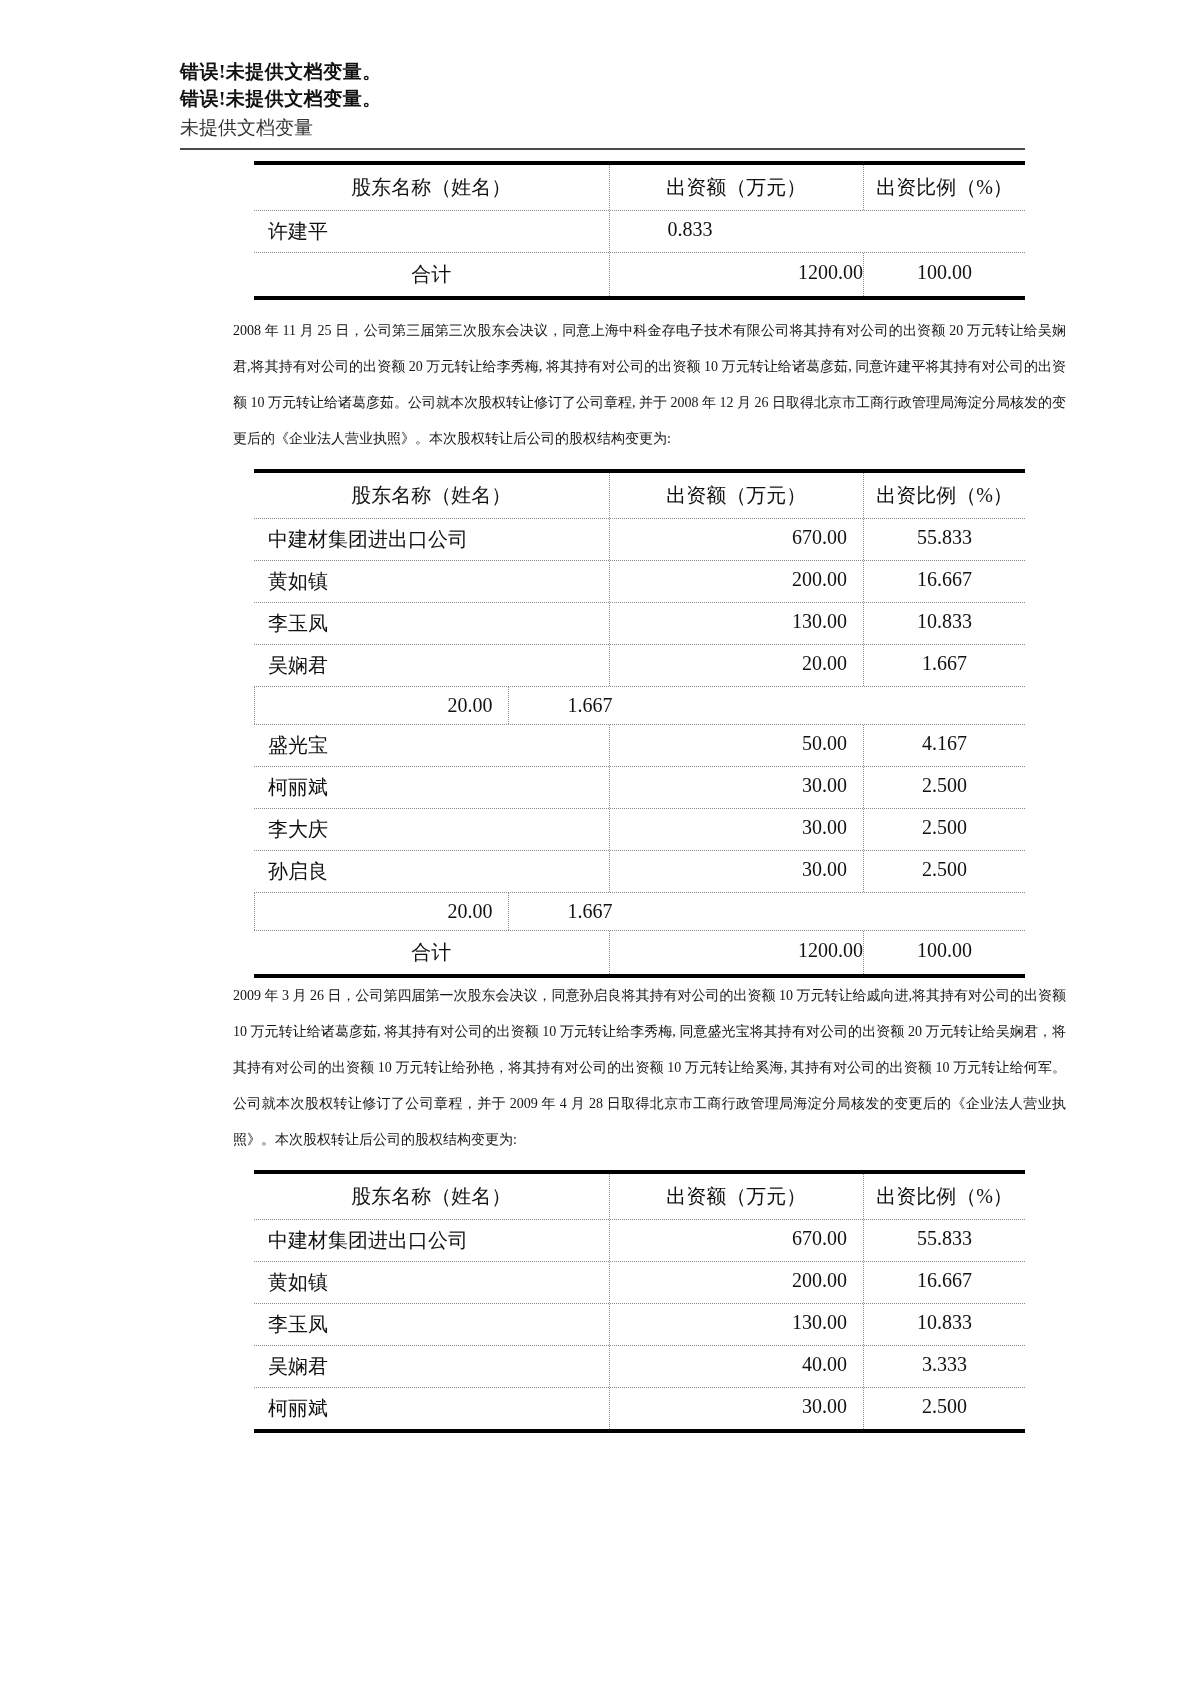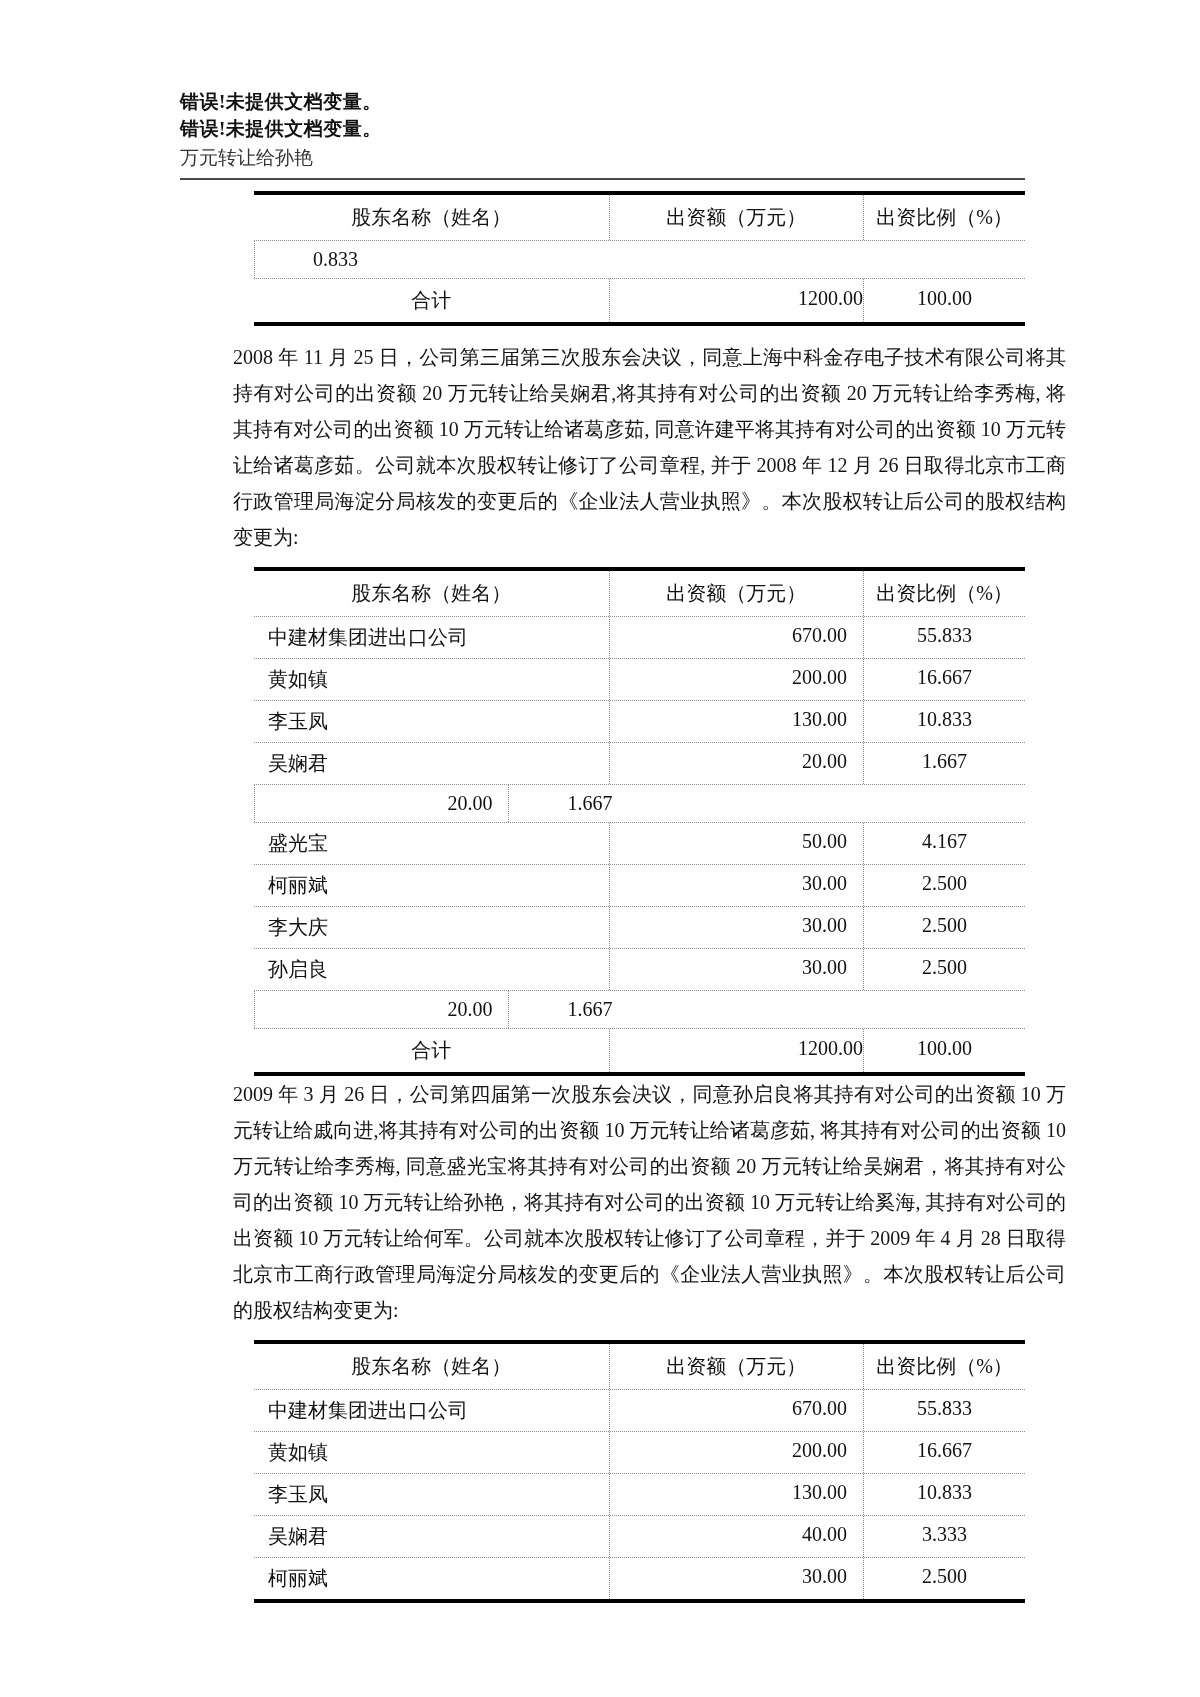--- a/index.html
+++ b/index.html
@@ -5,21 +5,21 @@
   * { margin:0; padding:0; box-sizing:border-box; }
   html,body { background:#ffffff; }
   .page {
     position:relative;
     width:1200px; height:1697px;
     margin:0 auto;
     background:#fff;
     font-family:"Liberation Serif","DejaVu Serif",serif;
     color:#1a1a1a;
     overflow:hidden;
-    padding:88px 135px 0 180px;
+    padding:58px 135px 0 180px;
   }
   
   .doc-header { line-height:27px; }
   .err-line { font-weight:bold; font-size:19px; color:#111; letter-spacing:0.5px; }
   .sub-line { font-size:19px; color:#333; margin-top:2px; }
   .header-rule { width:845px; border-bottom:2px solid #4a4a4a; margin-top:7px; }
 
   
   .etable {
     width:771px;
@@ -41,52 +41,53 @@
   .t-body .c2 { text-align:center; }
   .t-total .c0 { text-align:center; }
   .t-total .c1 { text-align:right; padding-right:16px; }
   .t-total .c2 { text-align:center; }
   .t-total .cell { padding:8px 0; }
 
   
   .para {
     width:833px;
     margin-left:53px;
-    font-size:20px;
+    font-size:14px;
     line-height:36px;
     text-align:justify;
     text-justify:inter-ideograph;
     color:#141414;
   }
   .mt-t1 { margin-top:11px; }
   .mt-p1 { margin-top:13px; }
   .mt-t2 { margin-top:12px; }
   .mt-p2 { }
   .mt-t3 { margin-top:12px; }
 </style>
 </head>
 <body>
 
 <div class="page">
 
   <div class="doc-header">
     <div class="err-line">错误!未提供文档变量。</div>
     <div class="err-line">错误!未提供文档变量。</div>
-    <div class="sub-line">万元转让给孙艳</div>
+    <div class="sub-line">未提供文档变量</div>
     <div class="header-rule"></div>
   </div>
 
   <div class="etable mt-t1">
     <div class="t-row t-head">
       <div class="cell c0">股东名称（姓名）</div>
       <div class="cell c1">出资额（万元）</div>
       <div class="cell c2">出资比例（%）</div>
     </div>
     <div class="t-body">
         <div class="t-row">
+          <div class="cell c0">许建平</div>
           <div class="cell c2">0.833</div>
         </div>
       </div>
     <div class="t-row t-total">
       <div class="cell c0">合计</div>
       <div class="cell c1">1200.00</div>
       <div class="cell c2">100.00</div>
     </div>
   </div>
 

